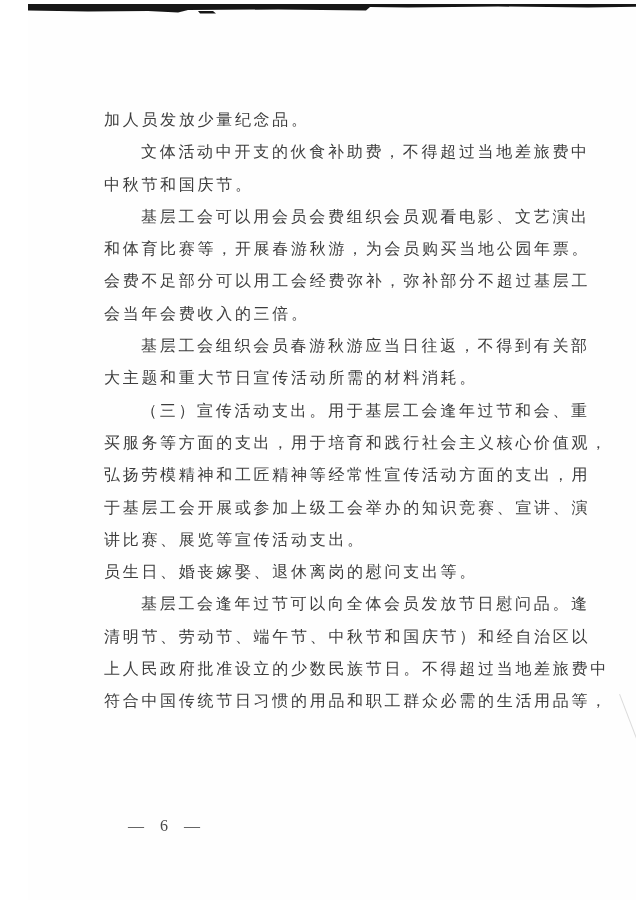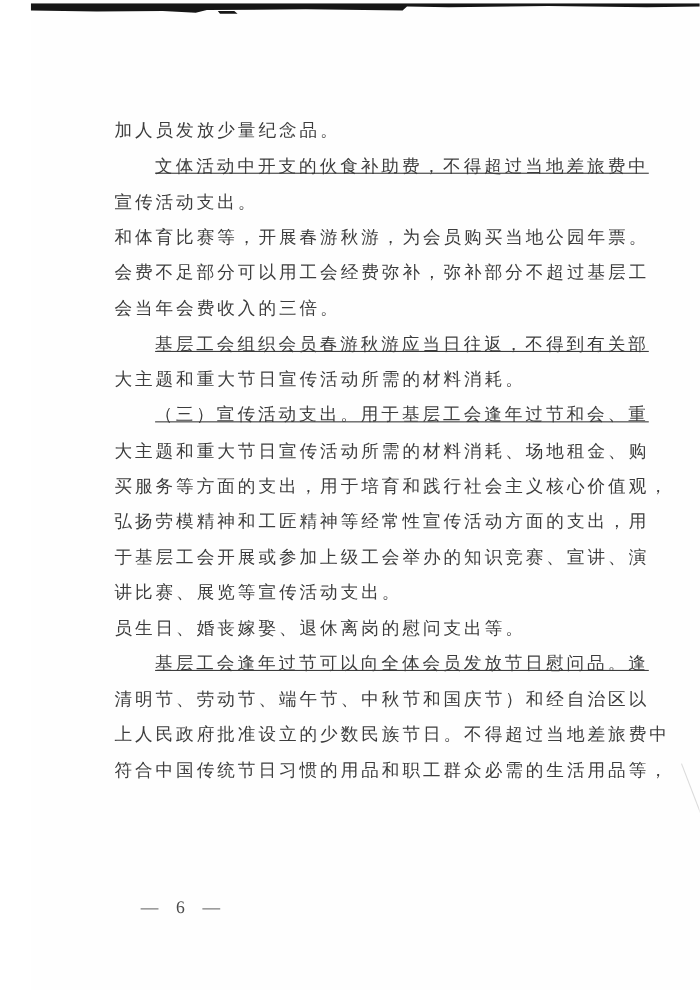--- a/index.html
+++ b/index.html
@@ -54,21 +54,21 @@
     left: 76px;
     top: 104px;
     width: 500px;
     font-size: 16px;
     line-height: 32.3px;
     letter-spacing: 2.7px;
     color: #3d3d3d;
     text-rendering: optimizeLegibility;
   }
   .line { white-space: nowrap; }
-  .line.indent { padding-left: 37px; text-decoration: underline; }
+  .line.indent { padding-left: 37px; }
   .page-number {
     position: absolute;
     left: 100px;
     top: 810px;
     font-size: 16px;
     line-height: 32px;
     letter-spacing: 6px;
     color: #4a4a4a;
     white-space: nowrap;
   }
@@ -84,28 +84,28 @@
       <polygon fill="#161616" points="170,7 185,7 188,9.5 172,9.5"></polygon>
     </svg>
   </div>
 
   <div class="scan-edge-right"></div>
   <div class="scan-artifact-diagonal"></div>
 
   <div class="textblock">
     <div class="line">加人员发放少量纪念品。</div>
     <div class="line indent">文体活动中开支的伙食补助费，不得超过当地差旅费中</div>
-    <div class="line">宣传活动支出。</div>
+    <div class="line">中秋节和国庆节。</div>
+    <div class="line indent">基层工会可以用会员会费组织会员观看电影、文艺演出</div>
     <div class="line">和体育比赛等，开展春游秋游，为会员购买当地公园年票。</div>
     <div class="line">会费不足部分可以用工会经费弥补，弥补部分不超过基层工</div>
     <div class="line">会当年会费收入的三倍。</div>
     <div class="line indent">基层工会组织会员春游秋游应当日往返，不得到有关部</div>
     <div class="line">大主题和重大节日宣传活动所需的材料消耗。</div>
     <div class="line indent">（三）宣传活动支出。用于基层工会逢年过节和会、重</div>
-    <div class="line">大主题和重大节日宣传活动所需的材料消耗、场地租金、购</div>
     <div class="line">买服务等方面的支出，用于培育和践行社会主义核心价值观，</div>
     <div class="line">弘扬劳模精神和工匠精神等经常性宣传活动方面的支出，用</div>
     <div class="line">于基层工会开展或参加上级工会举办的知识竞赛、宣讲、演</div>
     <div class="line">讲比赛、展览等宣传活动支出。</div>
     <div class="line">员生日、婚丧嫁娶、退休离岗的慰问支出等。</div>
     <div class="line indent">基层工会逢年过节可以向全体会员发放节日慰问品。逢</div>
     <div class="line">清明节、劳动节、端午节、中秋节和国庆节）和经自治区以</div>
     <div class="line">上人民政府批准设立的少数民族节日。不得超过当地差旅费中</div>
     <div class="line">符合中国传统节日习惯的用品和职工群众必需的生活用品等，</div>
   </div>

